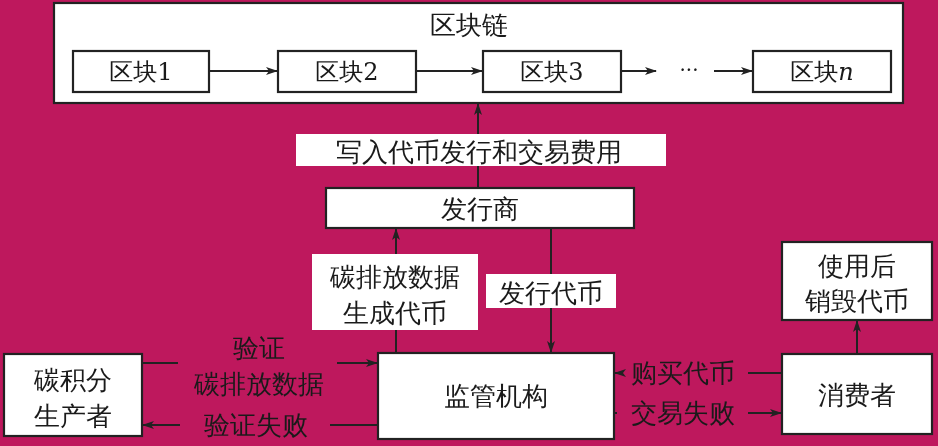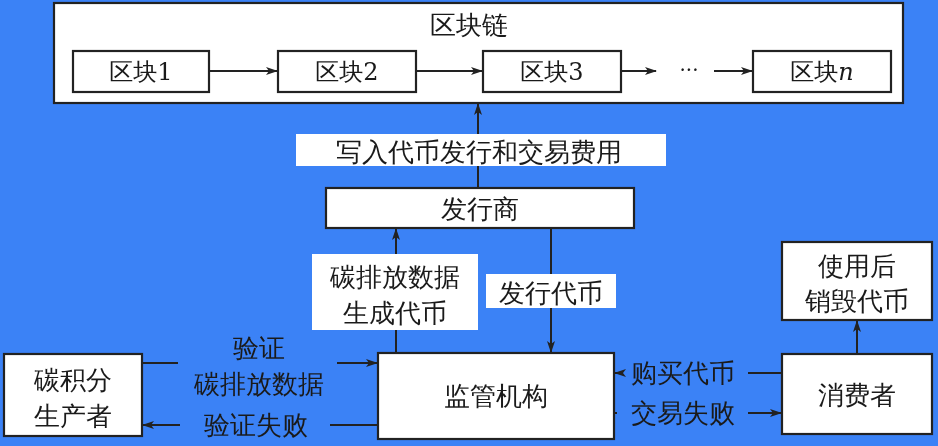--- a/index.html
+++ b/index.html
@@ -1,16 +1,16 @@
 <!DOCTYPE html>
 <html><head>
 <meta charset="utf-8">
 <style>
   html, body { margin: 0; padding: 0; background: #ffffff; }
-  #canvas { position: relative; width: 938px; height: 446px; overflow: hidden; background: #3b82f6; }
+  #canvas { position: relative; width: 938px; height: 446px; overflow: hidden; background: #be185d; }
   svg text { font-family: "DejaVu Serif", "Liberation Serif", serif; fill: #1a1a1a; }
   .box { fill: #ffffff; stroke: #222; stroke-width: 2.2; }
   .line { stroke: #222; stroke-width: 2; fill: none; }
   .arrowhead { fill: #222; }
 </style>
 </head>
 <body>
 
 <div id="canvas">
 <svg width="938" height="446" viewBox="0 0 938 446" xmlns="http://www.w3.org/2000/svg">

